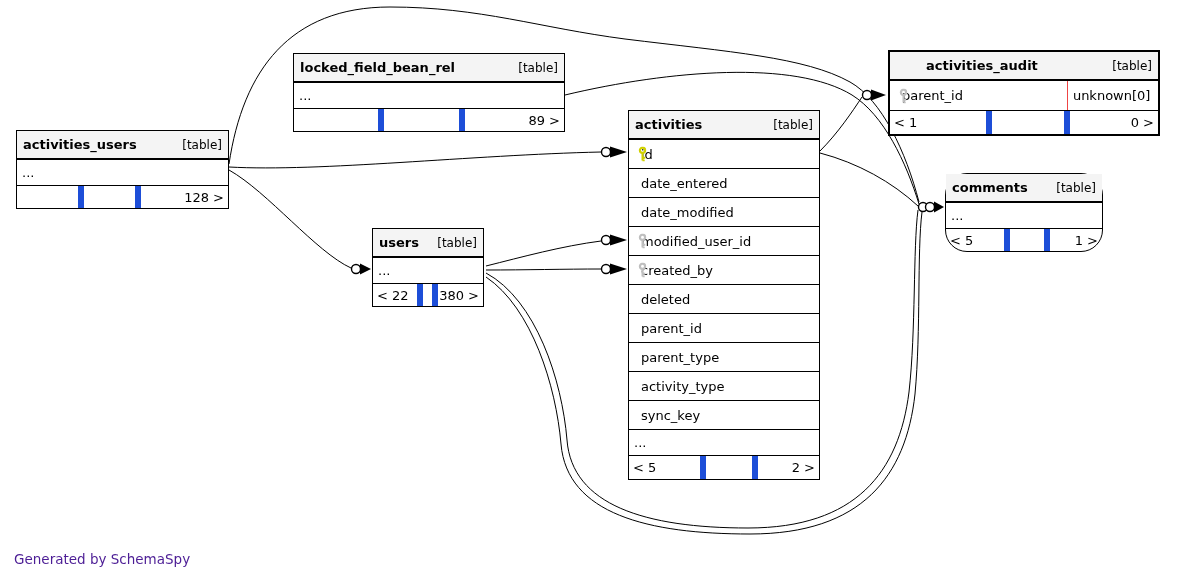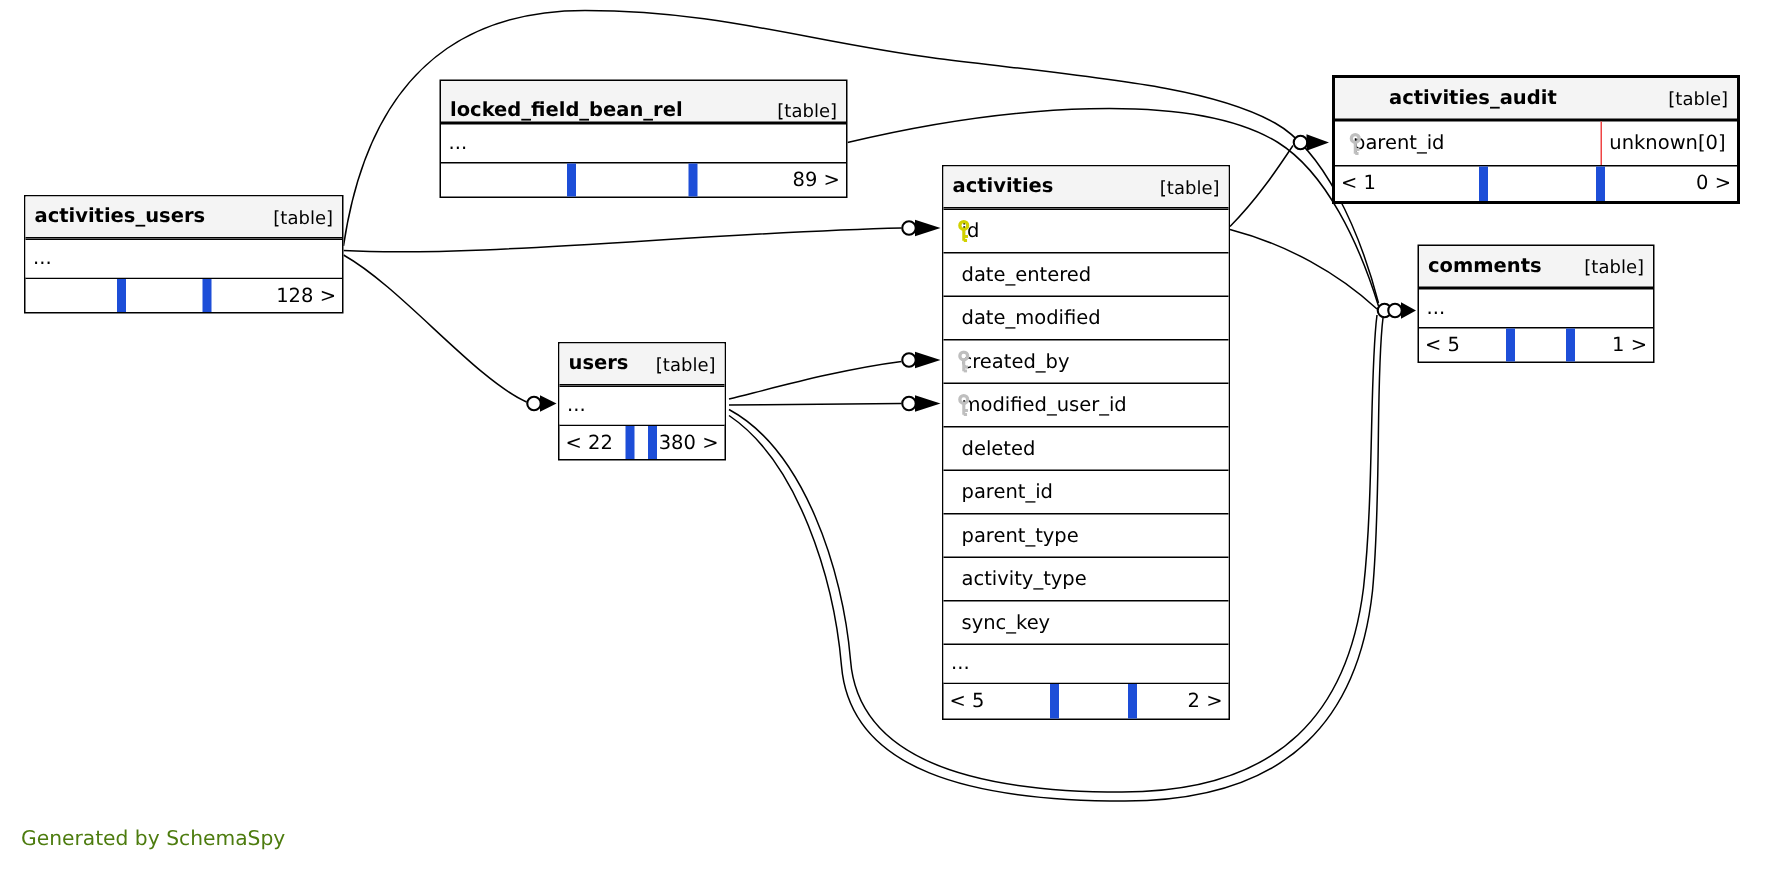--- a/index.html
+++ b/index.html
@@ -28,21 +28,21 @@
   .ctype{
     box-sizing:border-box;border-left:1px solid #ef4444;height:100%;
     display:flex;align-items:center;padding-left:5px;white-space:nowrap;
     margin-left:auto;
   }
   .ftr{display:flex;box-sizing:border-box;border-top:1px solid #000;font-size:13px;}
   .fcell{box-sizing:border-box;display:flex;align-items:center;overflow:hidden;white-space:nowrap;}
   .fcell + .fcell{border-left:6px solid #1d4ed8;}
   .fcell.left{justify-content:flex-start;padding-left:4px;}
   .fcell.right{justify-content:flex-end;padding-right:4px;}
-  .note{position:absolute;left:14px;top:551px;font-size:13.5px;color:#4d7c0f;}
+  .note{position:absolute;left:14px;top:551px;font-size:13.5px;color:#4c1d95;}
 </style>
 </head>
 <body>
 
 <div id="canvas">
   <svg id="edge-layer" width="1179" height="582" viewBox="0 0 1179 582">
       <path d="M229,167 C320,172 470,155 601,152" fill="none" stroke="#000000" stroke-width="1"></path>
       <path d="M229,170 C268,192 316,252 351,268" fill="none" stroke="#000000" stroke-width="1"></path>
       <path d="M229,164 C243,70 290,7 390,7 C480,7 540,28 625,39 C730,52 805,57 850,82 C882,100 906,152 919,202" fill="none" stroke="#000000" stroke-width="1"></path>
       <path d="M565,95 C670,70 795,60 852,95 C884,115 906,162 919,204" fill="none" stroke="#000000" stroke-width="1"></path>
@@ -75,21 +75,21 @@
         <div class="row ellip" style="height: 26px;">
           <span class="cname">...</span>
         </div>
         <div class="ftr" style="height: 23px;">
           <div class="fcell left" style="width: 29%;"></div>
           <div class="fcell left" style="width: 27%;"></div>
           <div class="fcell right" style="width: 44%;">128 &gt;</div>
         </div>
       </div>
       <div class="tbl" style="left: 293px; top: 53px; width: 272px;">
-        <div class="hdr" style="height: 28px; align-items: flex-end;">
+        <div class="hdr" style="height: 28px;">
           <span class="tname">locked_field_bean_rel</span>
           <span class="ttag">[table]</span>
         </div>
         <div class="row ellip" style="height: 26px;">
           <span class="cname">...</span>
         </div>
         <div class="ftr" style="height: 23px;">
           <div class="fcell left" style="width: 31%;"></div>
           <div class="fcell left" style="width: 30%;"></div>
           <div class="fcell right" style="width: 39%;">89 &gt;</div>
@@ -111,28 +111,28 @@
           <span class="cname">date_entered</span>
         </div>
         <div class="row" style="height: 29px; text-align: right;">
           <span class="cname">date_modified</span>
         </div>
         <div class="row" style="height: 29px;">
           <span class="keyicon"><svg width="11" height="15" viewBox="0 0 11 15">
               <circle cx="5.5" cy="3.8" r="2.6" fill="none" stroke="#bfbfbf" stroke-width="2.2"></circle>
               <path d="M5.5,6.2 L5.5,14 M5.5,11.2 L8.3,11.2 M5.5,13.9 L7.7,13.9" stroke="#bfbfbf" stroke-width="2" fill="none"></path>
             </svg></span>
-          <span class="cname">created_by</span>
+          <span class="cname">modified_user_id</span>
         </div>
         <div class="row" style="height: 29px;">
           <span class="keyicon"><svg width="11" height="15" viewBox="0 0 11 15">
               <circle cx="5.5" cy="3.8" r="2.6" fill="none" stroke="#bfbfbf" stroke-width="2.2"></circle>
               <path d="M5.5,6.2 L5.5,14 M5.5,11.2 L8.3,11.2 M5.5,13.9 L7.7,13.9" stroke="#bfbfbf" stroke-width="2" fill="none"></path>
             </svg></span>
-          <span class="cname">modified_user_id</span>
+          <span class="cname">created_by</span>
         </div>
         <div class="row" style="height: 29px;">
           <span class="cname">deleted</span>
         </div>
         <div class="row" style="height: 29px;">
           <span class="cname">parent_id</span>
         </div>
         <div class="row" style="height: 29px;">
           <span class="cname">parent_type</span>
         </div>
@@ -177,21 +177,21 @@
             </svg></span>
           <span class="cname">parent_id</span>
           <span class="ctype" style="width: 34%;">unknown[0]</span>
         </div>
         <div class="ftr" style="height: 24px;">
           <div class="fcell left" style="width: 36%;">&lt; 1</div>
           <div class="fcell left" style="width: 29%;"></div>
           <div class="fcell right" style="width: 35%;">0 &gt;</div>
         </div>
       </div>
-      <div class="tbl" style="left: 945px; top: 163px; width: 158px;">
+      <div class="tbl" style="left: 945px; top: 173px; width: 158px; border-radius: 22px;">
         <div class="hdr" style="height: 28px;">
           <span class="tname">comments</span>
           <span class="ttag">[table]</span>
         </div>
         <div class="row ellip" style="height: 26px;">
           <span class="cname">...</span>
         </div>
         <div class="ftr" style="height: 23px;">
           <div class="fcell left" style="width: 37%;">&lt; 5</div>
           <div class="fcell left" style="width: 26%;"></div>

